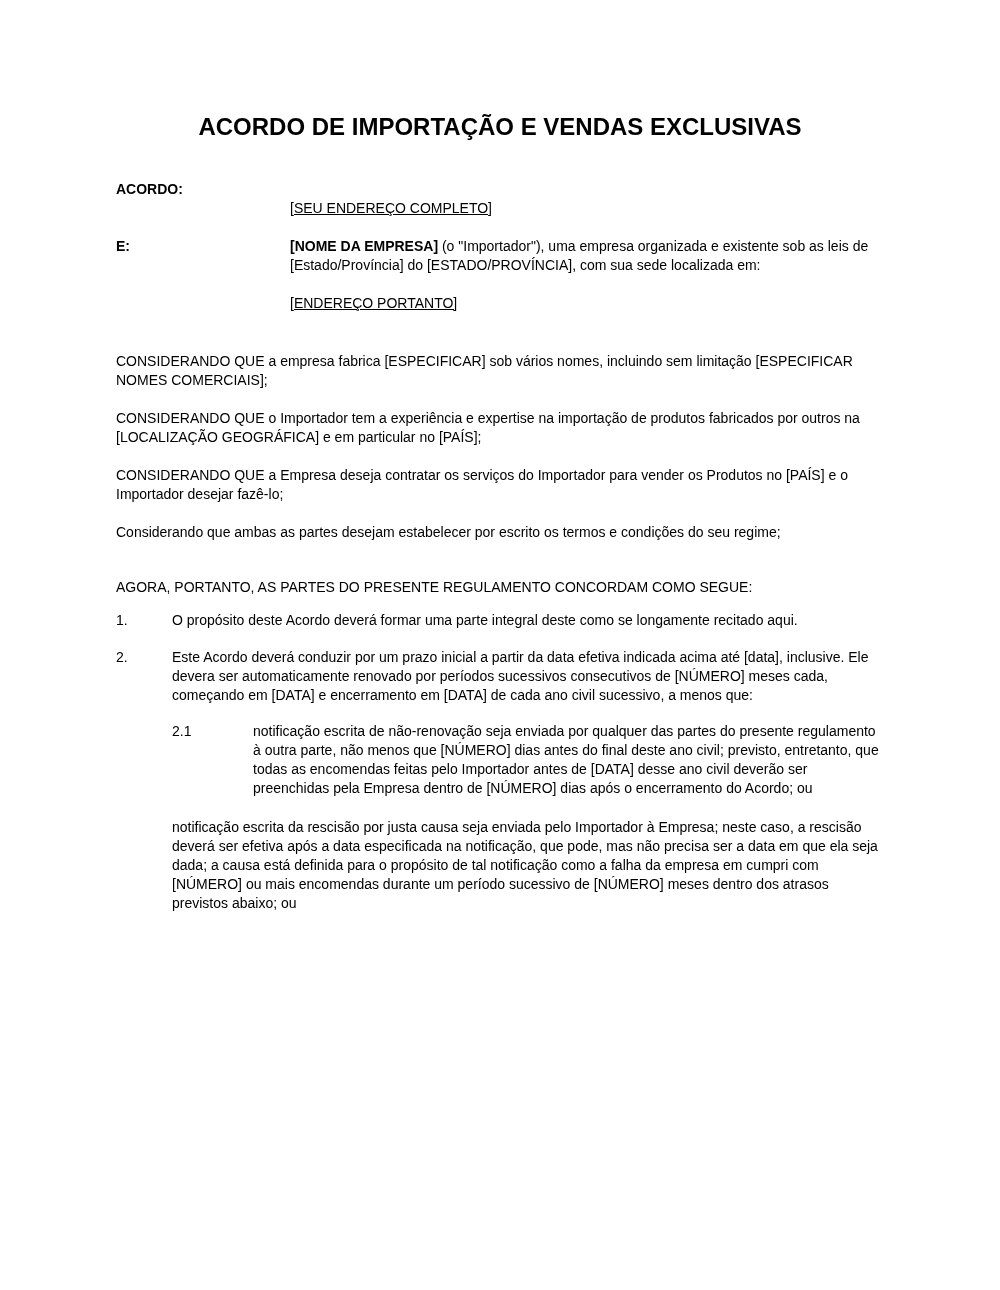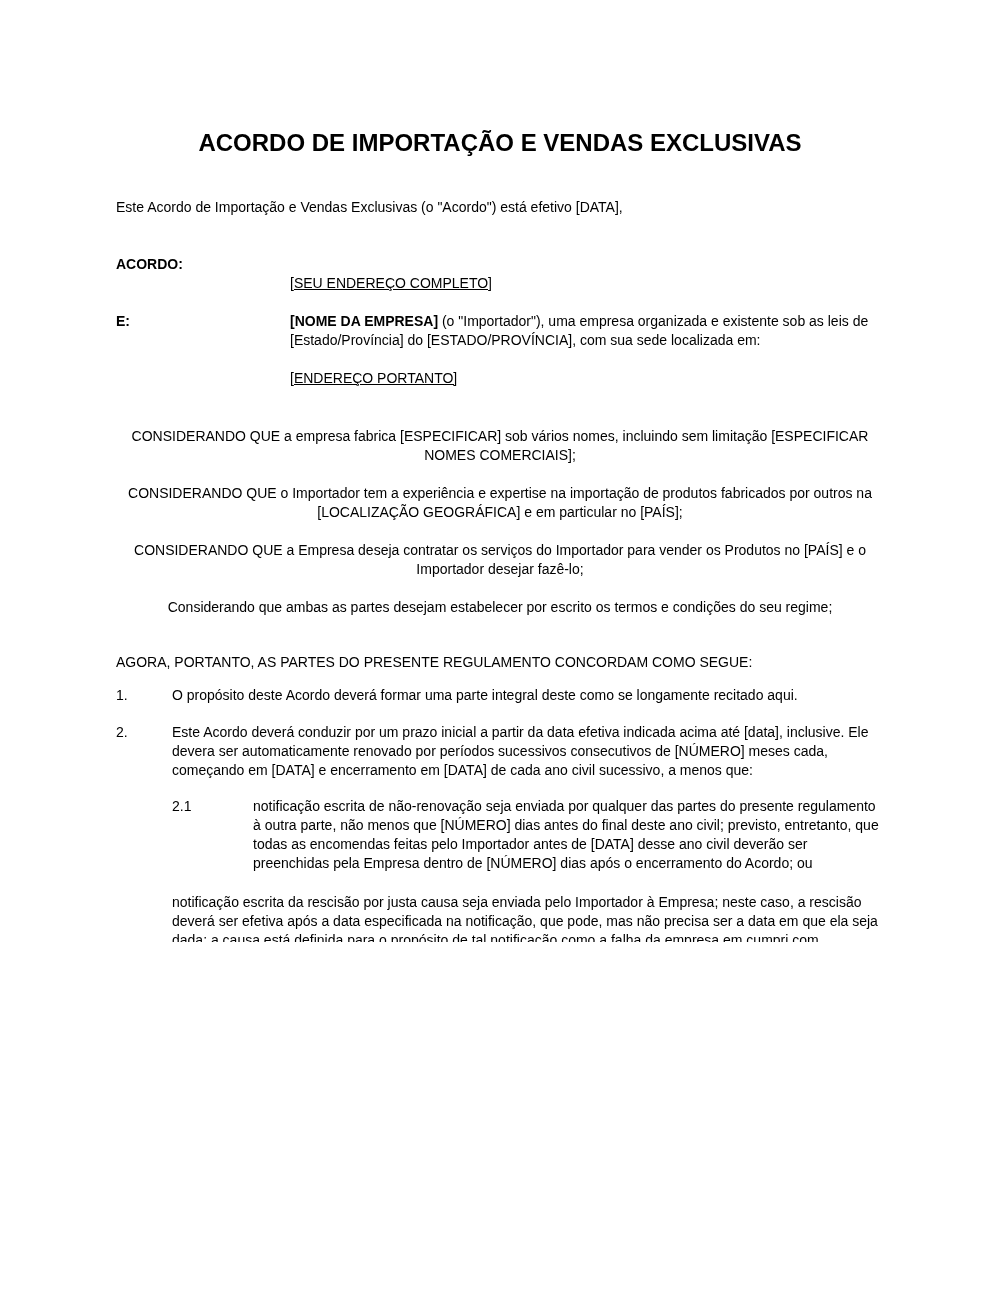--- a/index.html
+++ b/index.html
@@ -1,21 +1,21 @@
 <!DOCTYPE html>
 <html><head>
 <meta charset="utf-8">
 <style>
   * { margin: 0; padding: 0; box-sizing: border-box; }
   html, body { background: #ffffff; }
   .page {
     position: relative;
     width: 1000px;
     height: 926px;
-    margin: 16px auto;
+    margin: 0 auto;
     background: #ffffff;
     color: #000000;
     font-family: "Liberation Sans", sans-serif;
     font-size: 14px;
     line-height: 19px;
     padding: 112px 116px 0 116px;
     overflow: hidden;
   }
   .title {
     font-size: 24px;
@@ -29,21 +29,21 @@
   .party-row.second { margin-top: 19px; }
   .party-label {
     width: 174px;
     flex: 0 0 174px;
     font-weight: bold;
   }
   .party-content { flex: 1 1 auto; }
   .party-name { font-weight: bold; }
   .party-address { margin-top: 19px; text-decoration: underline; }
   .recitals { margin-top: 39px; }
-  .recital { margin-bottom: 19px; text-align: center; }
+  .recital { margin-bottom: 19px; }
   .section-heading {
     margin-top: 36px;
     font-weight: normal;
   }
   .clause { display: flex; }
   .clause-num { width: 56px; flex: 0 0 56px; }
   .clause-text { flex: 1 1 auto; }
   .clause.c1 { margin-top: 14px; }
   .clause.c2 { margin-top: 18px; }
   .subclause { display: flex; margin-left: 56px; gap: 23px; }
@@ -66,21 +66,20 @@
     margin-left: 5px;
   }
 </style>
 </head>
 <body>
 
 <div class="page">
 
   <h1 class="title">ACORDO DE IMPORTAÇÃO E VENDAS EXCLUSIVAS</h1>
 
-  <p class="intro">Este Acordo de Importação e Vendas Exclusivas (o "Acordo") está efetivo [DATA],</p>
 
   <div class="parties">
 
     <div class="party-row">
       <div class="party-label">ACORDO:</div>
       <div class="party-content">
         <p class="party-address">[SEU ENDEREÇO COMPLETO]</p>
       </div>
     </div>
 

